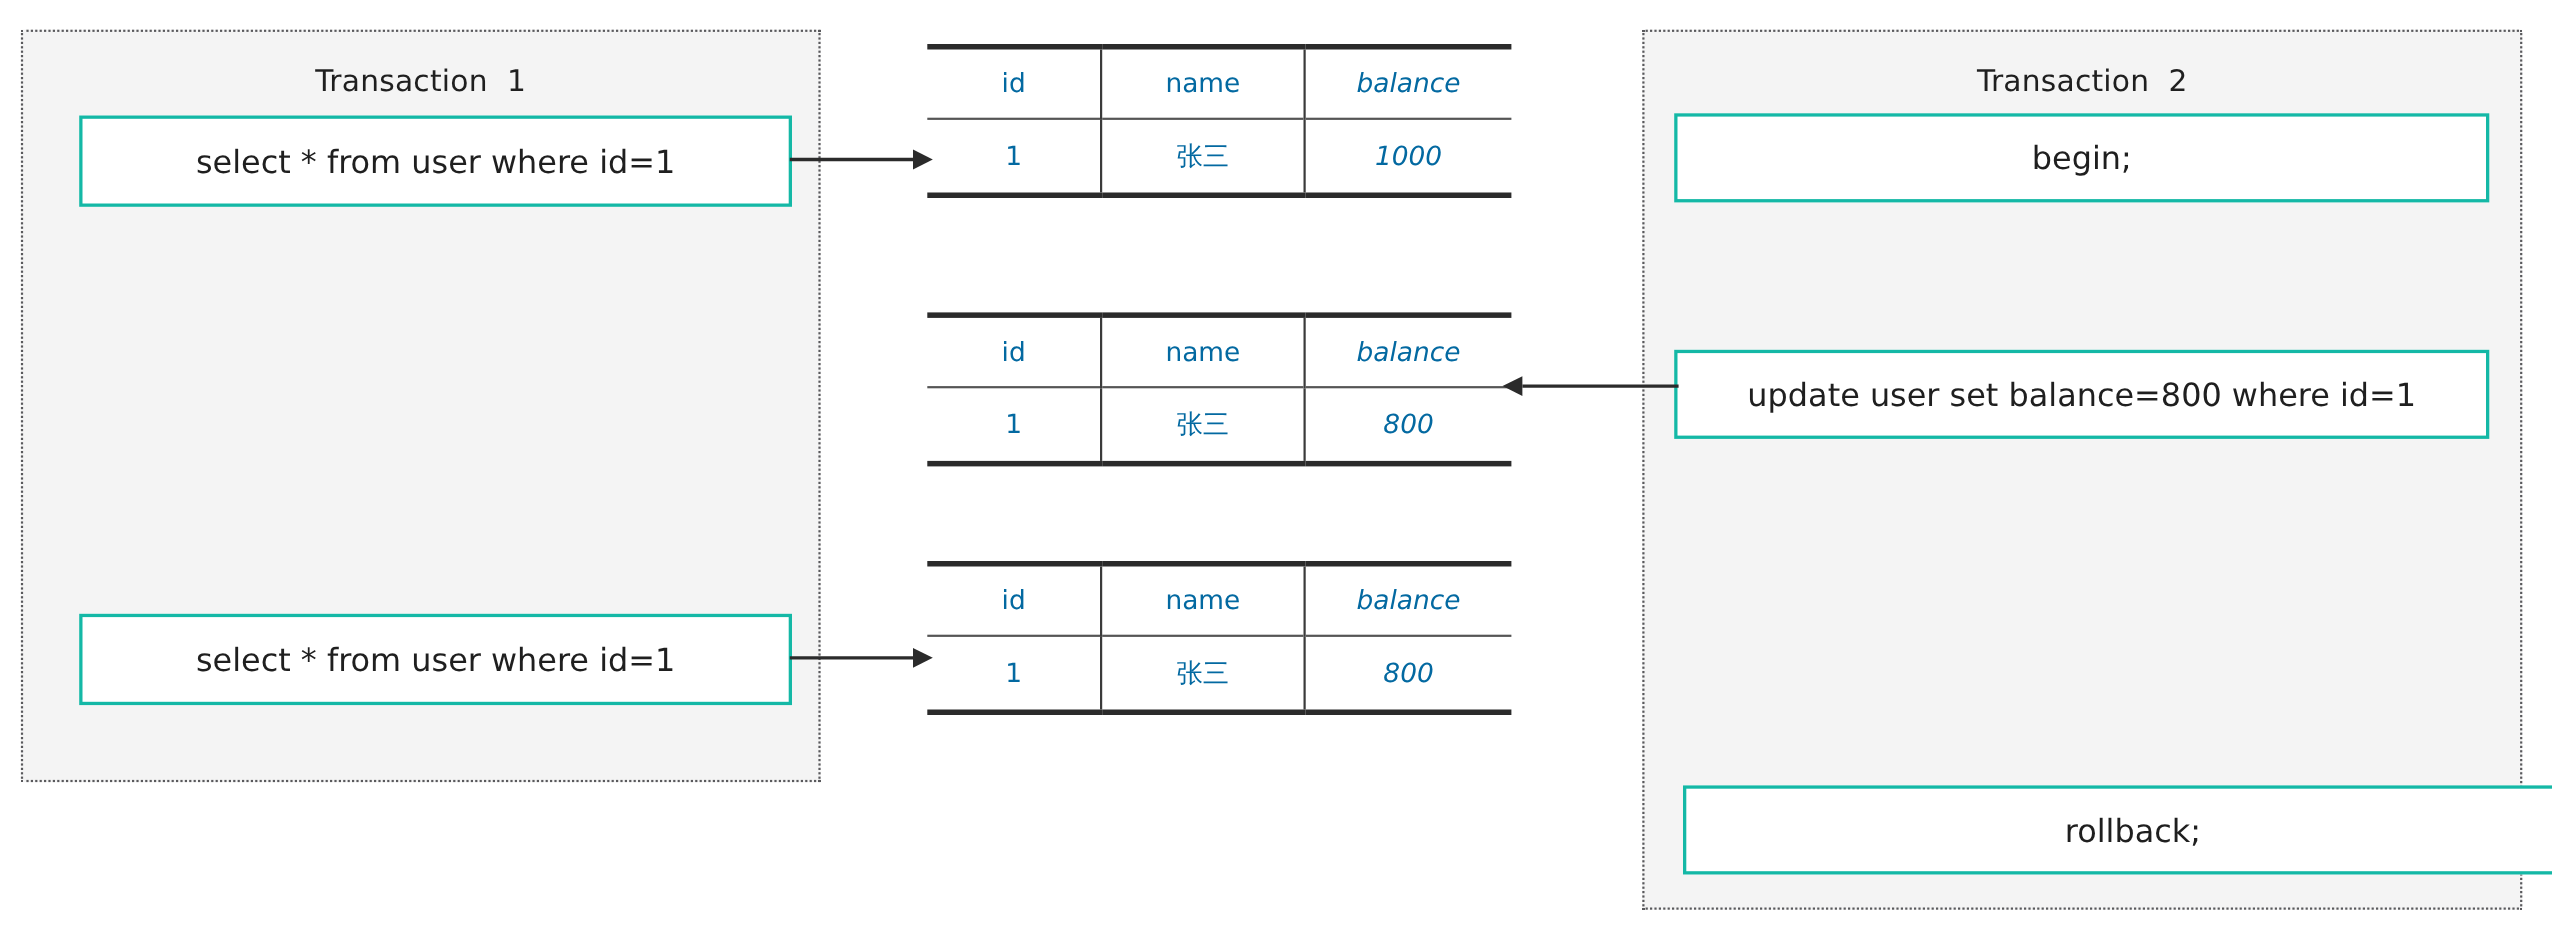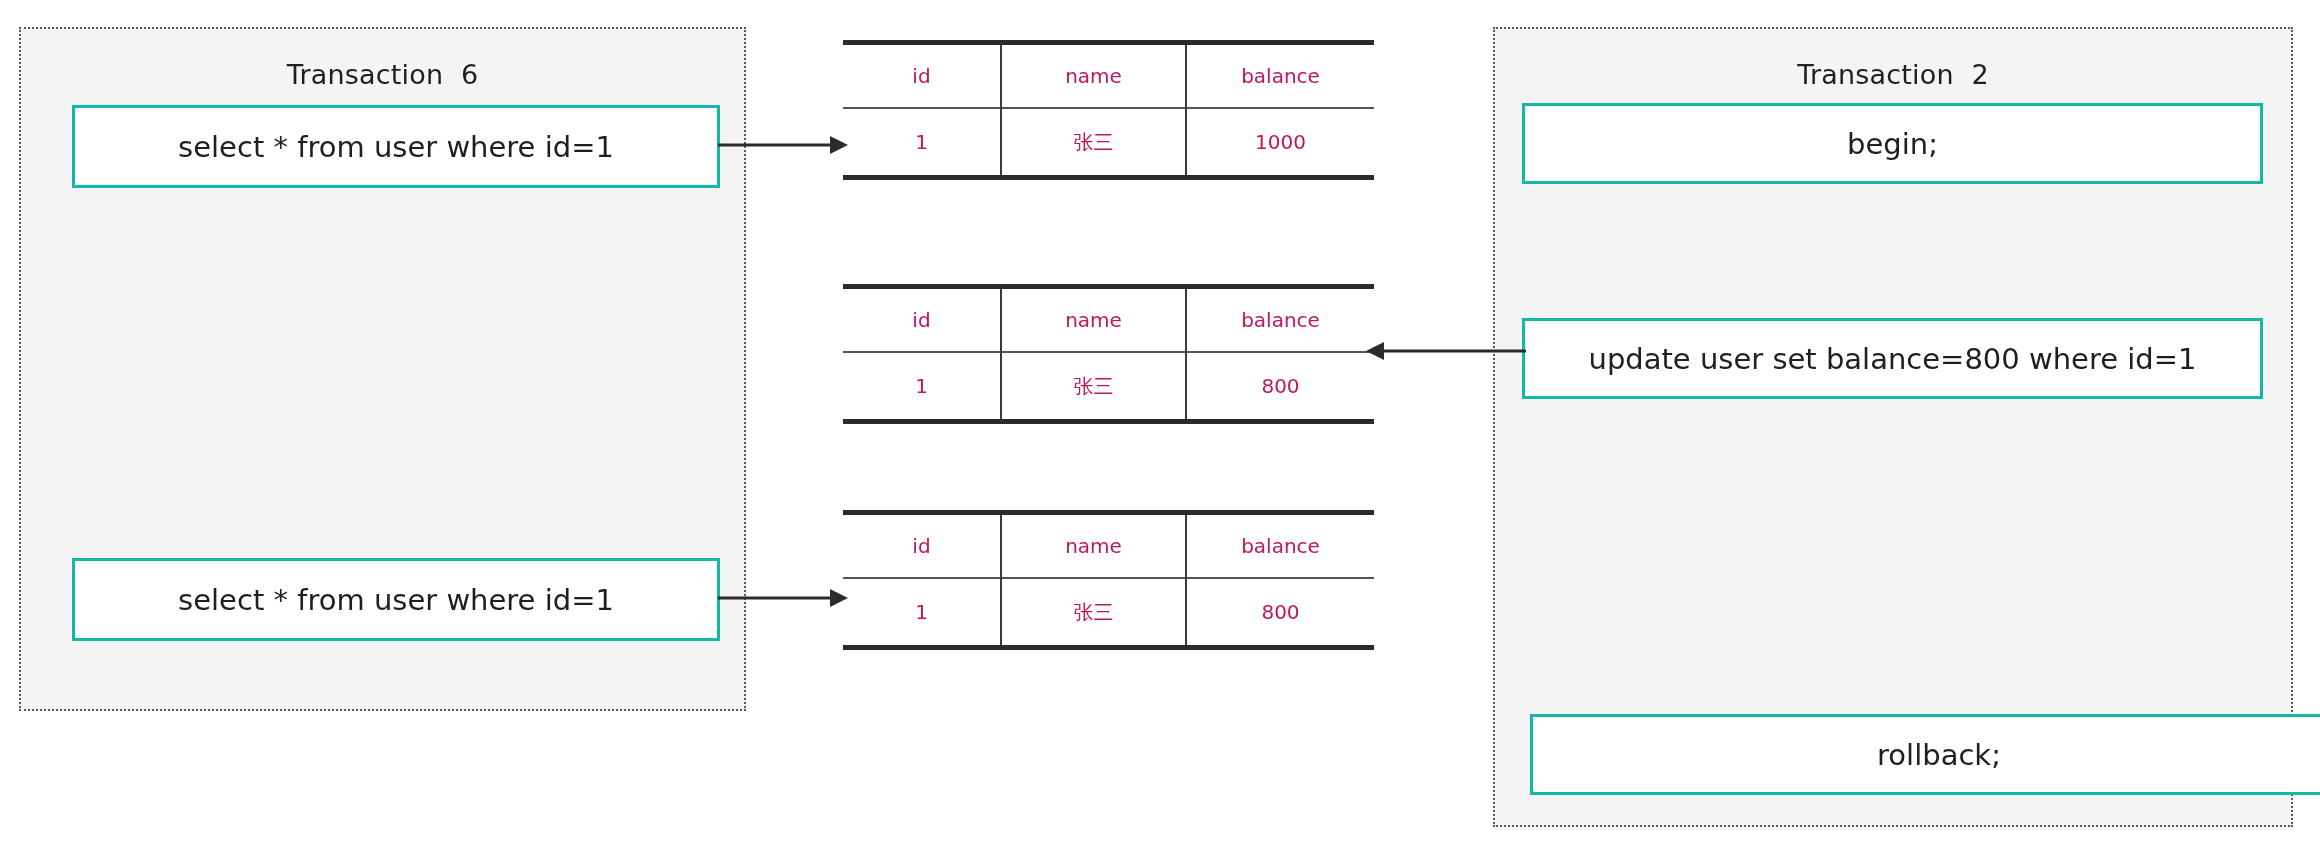--- a/index.html
+++ b/index.html
@@ -62,27 +62,27 @@
   .rtable {
     position: absolute;
     border-collapse: collapse;
     table-layout: fixed;
     background: transparent;
   }
   .rtable td {
     padding: 0;
     text-align: center;
     vertical-align: middle;
-    font-size: 20px;
-    color: #be185d;
+    font-size: 24px;
+    color: #0369a1;
     white-space: nowrap;
   }
   .rtable .col-id      { width: 157px; }
   .rtable .col-name    { width: 183px; margin-left: 23px; }
-  .rtable .col-balance { width: 187px; }
+  .rtable .col-balance { width: 187px; font-style: italic; }
 
   .rtable tr.head-row td { height: 62px; }
   .rtable tr.body-row td { height: 66px; }
 
   
   .rtable td.col-name,
   .rtable td.col-balance { border-left: 2px solid #3a3a3a; }
 
   
   .rtable tr.head-row td { border-top: 5px solid #2b2b2b; }
@@ -98,21 +98,21 @@
   #arrow-3 { left: 718px;  top: 581px; width: 130px; height: 34px; }
   #arrow-2 { left: 1366px; top: 334px; width: 160px; height: 34px; }
 
   .arrow-line { stroke: #2b2b2b; stroke-width: 3; fill: none; }
   .arrow-head { fill: #2b2b2b; }
 </style>
 </head>
 <body>
 
 <div class="panel" id="panel-t1">
-  <div class="panel-title">Transaction  6</div>
+  <div class="panel-title">Transaction  1</div>
 </div>
 
 <div class="stmt-box" id="stmt-select-1">select * from user where id=1</div>
 
 <div class="stmt-box" id="stmt-select-2">select * from user where id=1</div>
 
 <div class="panel" id="panel-t2">
   <div class="panel-title">Transaction  2</div>
 </div>
 

